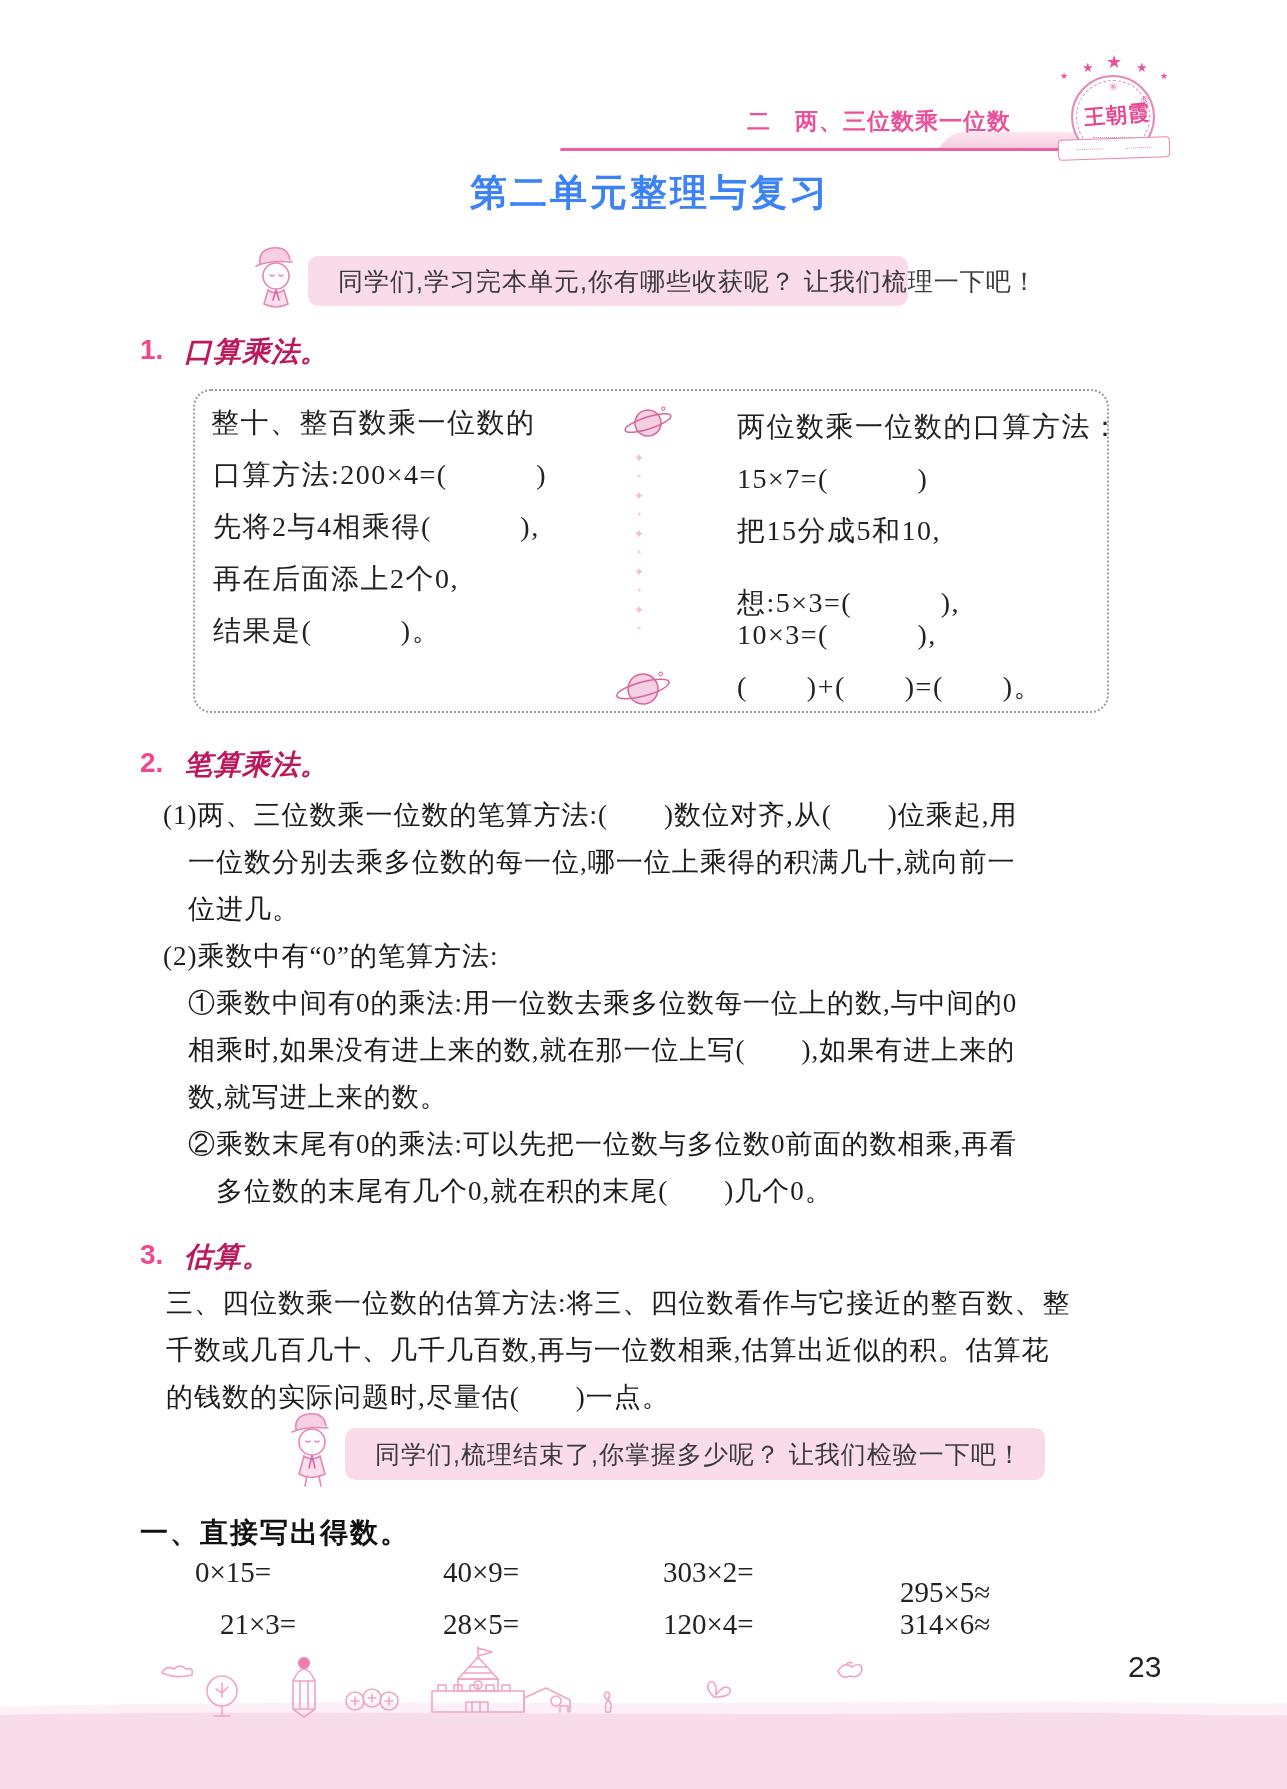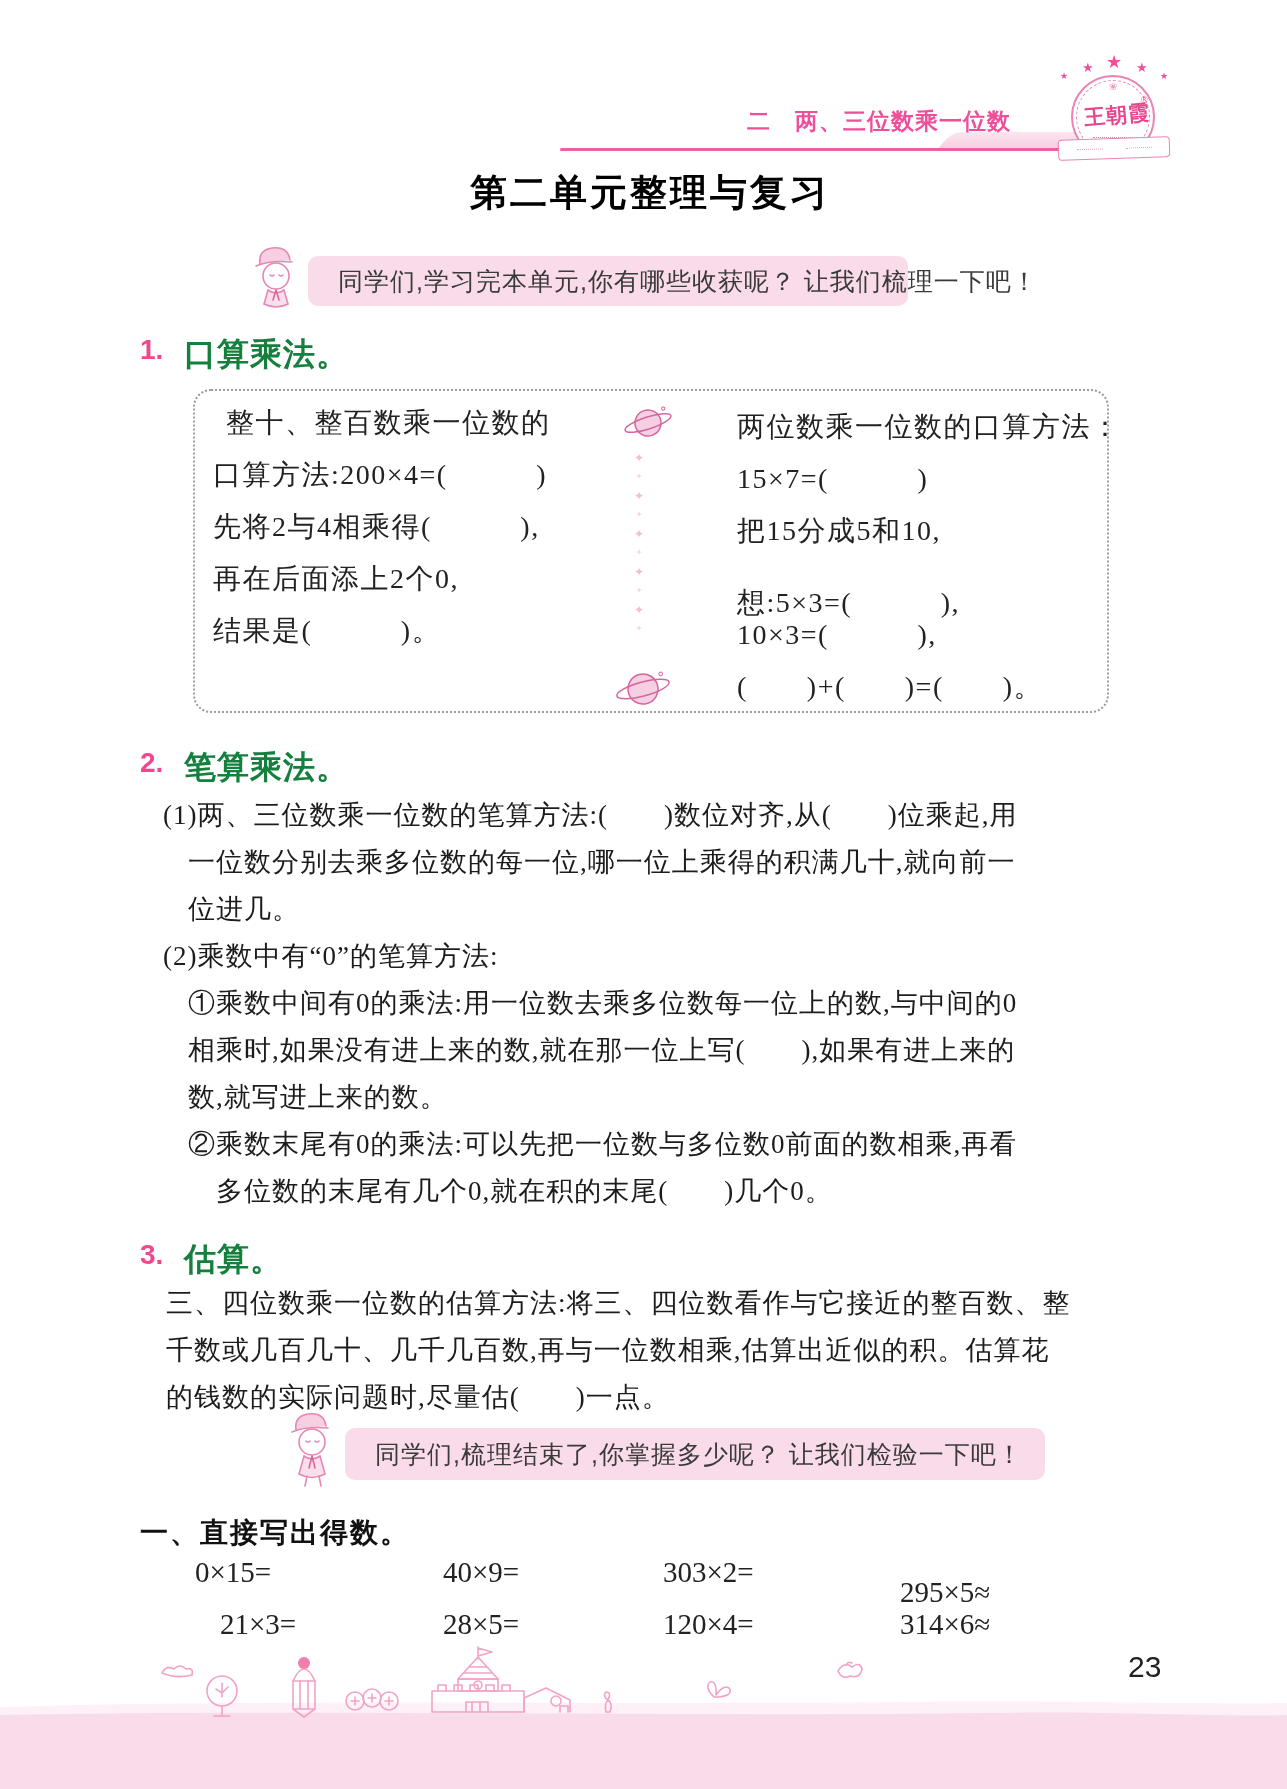--- a/index.html
+++ b/index.html
@@ -16,23 +16,23 @@
   
   .seal-star { color:#ee4f9b; line-height:1; }
   .seal-circle { width:84px; height:84px; border:2px solid #ea84b4; border-radius:50%; background:#fff; }
   .seal-inner { position:absolute; inset:3px; border:1px dashed #ea84b4; border-radius:50%; }
   .seal-brand { font-family:"Liberation Serif","DejaVu Serif",serif; font-size:21px; font-weight:bold; color:#e8478f; transform:rotate(-5deg); white-space:nowrap; letter-spacing:1px; }
   .seal-reg { font-size:9px; color:#e8478f; }
   .seal-dots { border-top:1px dotted #ea84b4; height:0; }
   .seal-ribbon { background:#fff; border:1.5px solid #ea84b4; border-radius:4px; transform:rotate(-2deg); display:flex; align-items:center; justify-content:space-around; padding:0 6px; }
   .ribbon-mark { width:26px; border-top:1.5px dotted #e8a0c2; }
   
-  .page-title { font-size:37px; font-weight:bold; letter-spacing:3px; text-align:center; color:#000000; }
+  .page-title { font-size:37px; font-weight:bold; letter-spacing:3px; text-align:center; color:#3b82f6; }
   .sec-num { font-size:28px; font-weight:bold; color:#f0478f; }
-  .sec-label { font-size:32px; font-weight:bold; color:#15803d; letter-spacing:1px; }
+  .sec-label { font-size:28px; font-weight:bold; color:#be185d; letter-spacing:1px;font-style:italic; }
   
   .bubble { background:#f9dbe9; border-radius:10px; display:flex; align-items:center; padding-left:30px; font-size:25px; color:#3a3a3a; letter-spacing:1px; white-space:nowrap; }
   
   .review-box { border:2px dotted #9b9b9b; border-radius:18px; }
   .box-line { font-family:"Liberation Serif","DejaVu Serif",serif; font-size:28px; letter-spacing:1.5px; white-space:nowrap; color:#222; }
   .sparkle-col { display:flex; flex-direction:column; align-items:center; gap:9px; }
   .sparkle { color:#f5bcd6; font-size:12px; line-height:1; }
   .sparkle:nth-child(2n) { font-size:8px; color:#f8d2e3; }
   
   .body-line { font-family:"Liberation Serif","DejaVu Serif",serif; font-size:27px; letter-spacing:1px; white-space:nowrap; color:#1c1c1c; }
@@ -82,21 +82,21 @@
 </svg>
 <div class="abs bubble" style="left:308px; top:256px; width:600px; height:50px;">
   <span>同学们,学习完本单元,你有哪些收获呢？ 让我们梳理一下吧！</span>
 </div>
 
 <span class="abs sec-num" style="left:140px; top:334px;">1.</span>
 <span class="abs sec-label" style="left:184px; top:333px;">口算乘法。</span>
 
 <div class="abs review-box" style="left:193px; top:389px; width:916px; height:324px;"></div>
 
-<div class="abs box-line" style="left:226px; top:404px;">整十、整百数乘一位数的</div>
+<div class="abs box-line" style="left:211px; top:404px;">整十、整百数乘一位数的</div>
 <div class="abs box-line" style="left:213px; top:456px;">口算方法:200×4=(　　　)</div>
 <div class="abs box-line" style="left:213px; top:508px;">先将2与4相乘得(　　　),</div>
 <div class="abs box-line" style="left:213px; top:560px;">再在后面添上2个0,</div>
 <div class="abs box-line" style="left:213px; top:612px;">结果是(　　　)。</div>
 
 <svg class="abs" style="left:620px; top:400px;" width="56" height="46" viewBox="0 0 56 46">
   <g transform="rotate(-18 28 23)">
     <circle cx="28" cy="23" r="13" fill="#f6cfe2" stroke="#d6659f" stroke-width="1.5"></circle>
     <ellipse cx="28" cy="23" rx="24" ry="6" fill="none" stroke="#d6659f" stroke-width="1.5"></ellipse>
     <circle cx="47" cy="14" r="1.6" fill="none" stroke="#d6659f" stroke-width="1"></circle>

